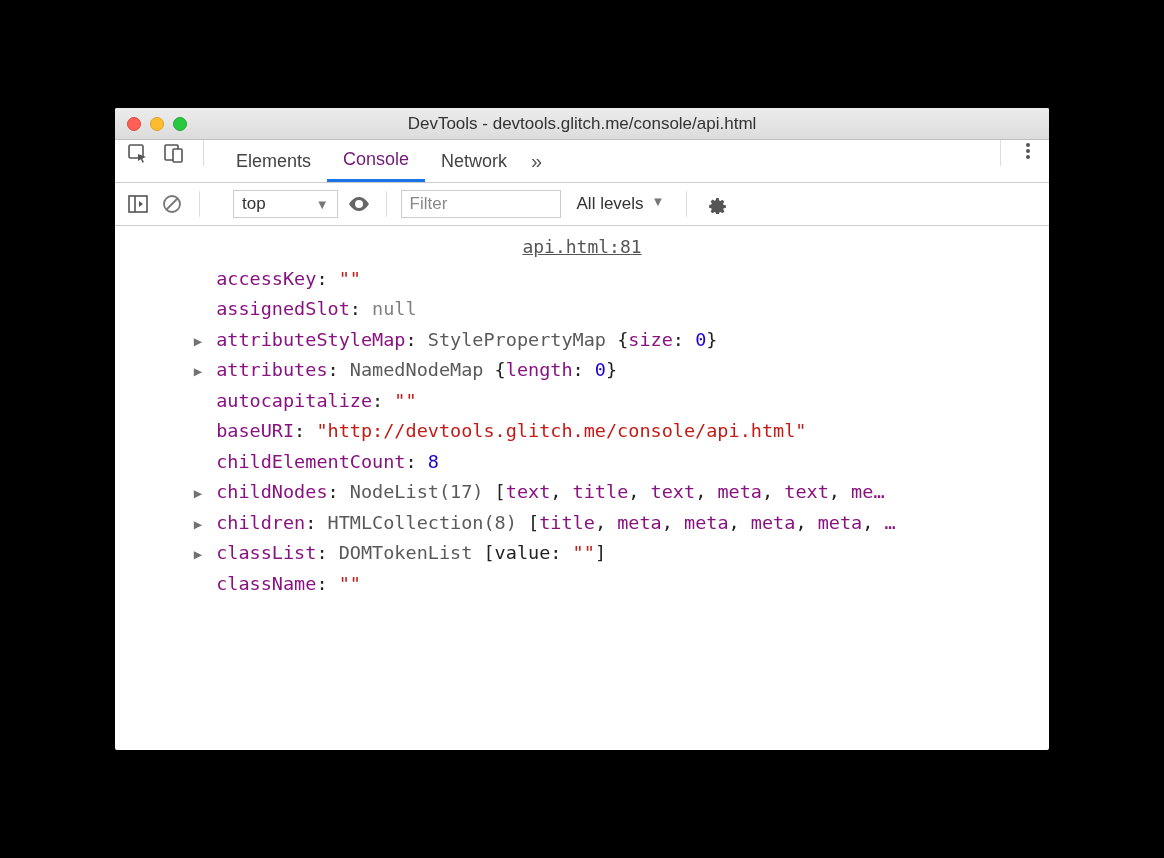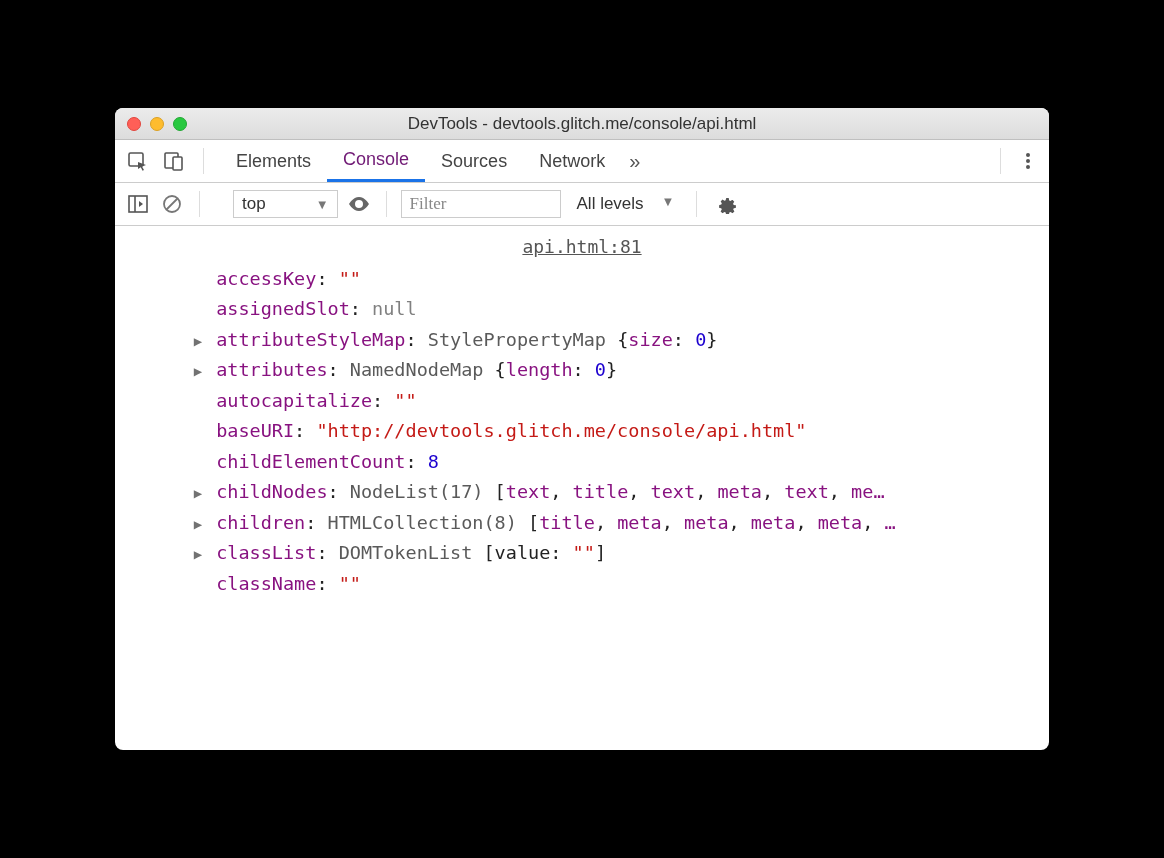--- a/index.html
+++ b/index.html
@@ -9,21 +9,21 @@
     height: 858px;
     font-family: -apple-system, BlinkMacSystemFont, "Segoe UI", Helvetica, Arial, sans-serif;
     display: flex;
     align-items: center;
     justify-content: center;
   }
   .window {
     width: 934px;
     height: 642px;
     background: #fff;
-    border-radius: 8px;
+    border-radius: 2px;
     box-shadow: 0 18px 50px rgba(0,0,0,0.5);
     overflow: hidden;
     display: flex;
     flex-direction: column;
   }
   .titlebar {
     height: 32px;
     background: linear-gradient(#ececec,#dcdcdc);
     border-bottom: 1px solid #bfbfbf;
     display: flex;
@@ -40,21 +40,20 @@
     flex: 1;
     text-align: center;
     font-size: 17px;
     color: #333;
     margin-left: -60px;
   }
   .tabbar {
     height: 43px;
     border-bottom: 1px solid #ccc;
     display: flex;
-    align-items: center;
     padding: 0 10px;
     gap: 10px;
   }
   .icon-btn {
     width: 26px; height: 26px;
     display: inline-flex; align-items: center; justify-content: center;
     color: #555;
     cursor: pointer;
   }
   .divider { width: 1px; height: 26px; background: #ddd; margin: 0 6px; }
@@ -90,25 +89,24 @@
   .context-select .caret { color: #777; font-size: 13px; }
   .eye { color: #666; }
   .filter-input {
     border: 1px solid #ccc;
     height: 28px;
     font-size: 17px;
     padding: 2px 8px;
     color: #333;
     width: 160px;
     background: #fff;
-    font-family: Liberation Serif, serif;
   }
   .filter-input::placeholder { color: #888; }
   .levels {
-    display:flex; align-items:flex-start; gap:18px;
+    display:flex; align-items:flex-start; gap:8px;
     font-size: 17px; color: #333;
     cursor: pointer;
     padding: 0 8px;
   }
   .gear { color:#555; padding: 0 6px; cursor:pointer; }
 
   .console-area {
     flex: 1;
     font-family: Menlo, Consolas, "Lucida Console", monospace;
     font-size: 18.5px;
@@ -168,21 +166,20 @@
     <div class="icon-btn">
       <svg width="22" height="22" viewBox="0 0 22 22" fill="none" stroke="#555" stroke-width="1.6">
         <rect x="2" y="3" width="13" height="15" rx="1"></rect>
         <rect x="10" y="7" width="9" height="13" rx="1" fill="#fff"></rect>
       </svg>
     </div>
     <div class="divider"></div>
     <div class="tabs">
       <div class="tab">Elements</div>
       <div class="tab active">Console</div>
-      <div class="tab">Sources</div>
       <div class="tab">Network</div>
       <div class="more-arrows">»</div>
     </div>
     <div class="spacer"></div>
     <div class="divider"></div>
     <div class="dots">
       <svg width="6" height="22" viewBox="0 0 6 22">
           <circle cx="3" cy="5" r="2" fill="#555"></circle>
           <circle cx="3" cy="11" r="2" fill="#555"></circle>
           <circle cx="3" cy="17" r="2" fill="#555"></circle>

